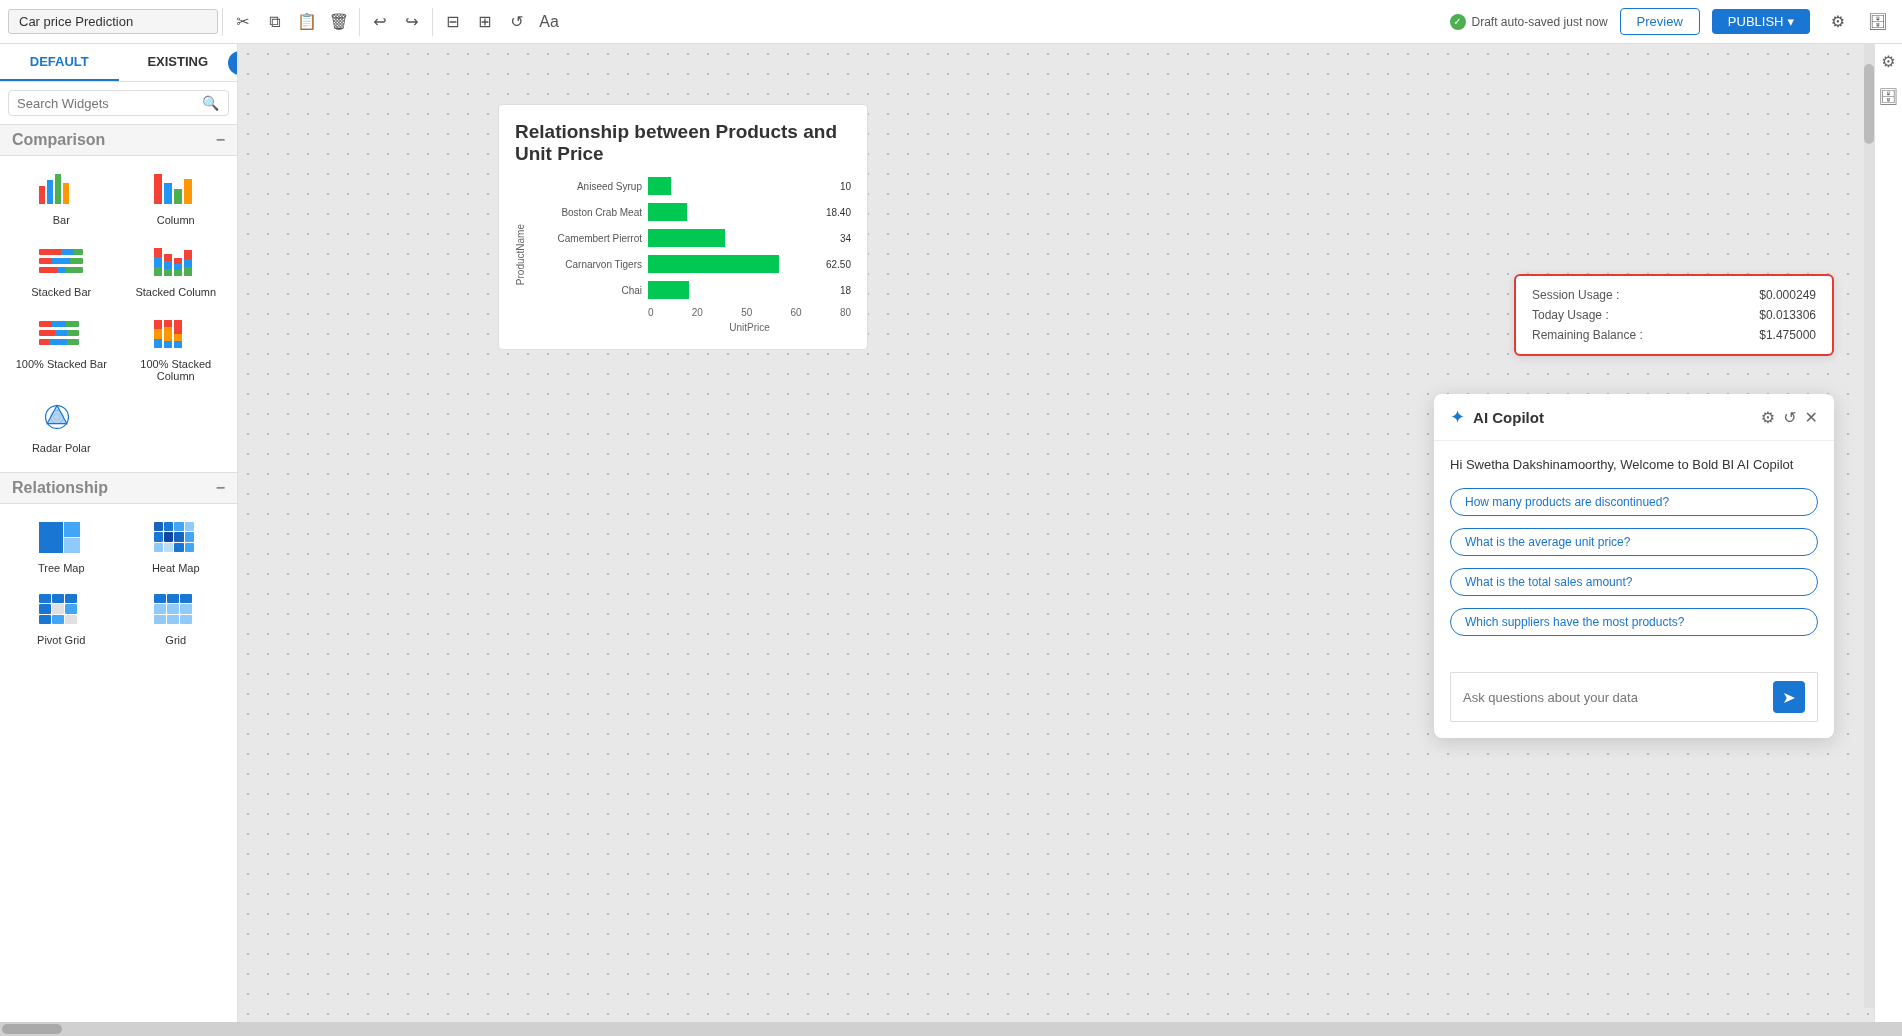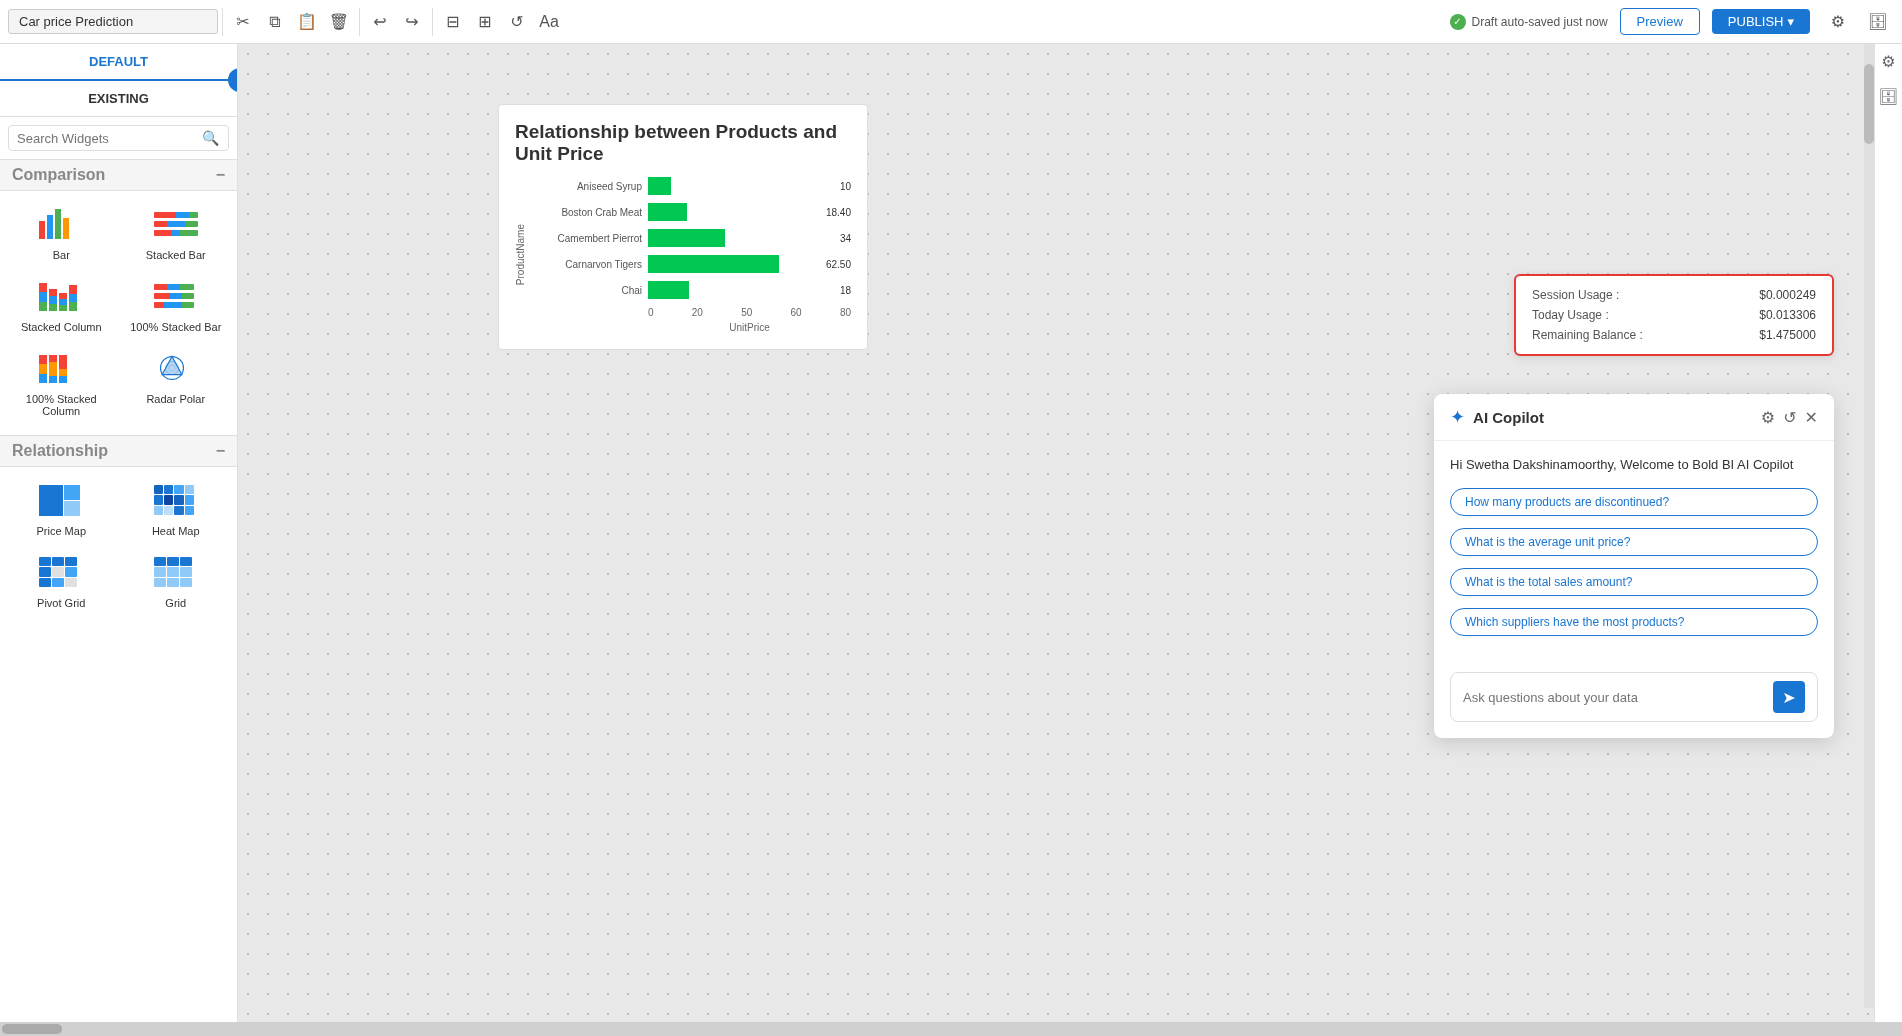--- a/index.html
+++ b/index.html
@@ -34,21 +34,21 @@
     .topbar-right-icons { display: flex; align-items: center; gap: 8px; }
 
     
     .main-layout { display: flex; flex: 1; overflow: hidden; }
 
     
     .sidebar {
       width: 238px; background: #fff; border-right: 1px solid #e0e0e0;
       display: flex; flex-direction: column; flex-shrink: 0; overflow-y: auto;
     }
-    .sidebar-tabs { display: flex; border-bottom: 1px solid #e0e0e0; position: relative; flex-direction: column; }
+    .sidebar-tabs { display: flex; border-bottom: 1px solid #e0e0e0; position: relative; }
     .sidebar-tab {
       flex: 1; text-align: center; padding: 10px 0; font-size: 13px;
       font-weight: 600; cursor: pointer; color: #333;
     }
     .sidebar-tab.active { color: #1976d2; border-bottom: 2px solid #1976d2; }
     .sidebar-tab-toggle {
       position: absolute; right: -15px; top: 50%; transform: translateY(-50%);
       width: 24px; height: 24px; background: #1976d2; border-radius: 50%;
       display: flex; align-items: center; justify-content: center;
       color: #fff; font-size: 14px; cursor: pointer; z-index: 10;
@@ -187,21 +187,21 @@
 
     .ai-body { padding: 16px; flex: 1; }
     .ai-welcome { font-size: 13px; color: #333; margin-bottom: 16px; }
     .ai-suggestion {
       border: 1px solid #1976d2; color: #1976d2; border-radius: 20px;
       padding: 6px 14px; font-size: 12px; margin-bottom: 8px; cursor: pointer;
       display: inline-block;
     }
     .ai-suggestions { display: flex; flex-direction: column; gap: 4px; }
     .ai-input-row {
-      display: flex; align-items: center; border: 1px solid #ddd; border-radius: 8px;
+      display: flex; align-items: center; border: 1px solid #ddd; border-radius: 1px;
       padding: 8px 12px; margin: 12px 16px 16px; gap: 8px;
     }
     .ai-input { flex: 1; border: none; outline: none; font-size: 13px; color: #999; }
     .ai-send {
       background: #1976d2; color: #fff; border: none; border-radius: 4px;
       width: 32px; height: 32px; cursor: pointer; display: flex; align-items: center; justify-content: center;
       font-size: 16px;
     }
 
     
@@ -271,20 +271,31 @@
           <div class="icon-bar">
             <div class="b1" style="height:60%"></div>
             <div class="b2" style="height:80%"></div>
             <div class="b3" style="height:100%"></div>
             <div class="b4" style="height:70%"></div>
           </div>
         </div>
         <span class="widget-label">Bar</span>
       </div>
 
+      <div class="widget-item">
+        <div class="widget-icon">
+          <div class="icon-col">
+            <div class="c1"></div>
+            <div class="c2"></div>
+            <div class="c3"></div>
+            <div class="c4"></div>
+          </div>
+        </div>
+        <span class="widget-label">Column</span>
+      </div>
 
       <div class="widget-item">
         <div class="widget-icon">
           <div class="icon-stacked-bar">
             <div class="row">
                 <div class="s1" style="width:50%"></div>
                 <div class="s2" style="width:30%"></div>
                 <div class="s3" style="width:20%"></div>
               </div>
             <div class="row">
@@ -396,21 +407,21 @@
     <div class="widget-grid">
 
       <div class="widget-item">
         <div class="widget-icon">
           <div class="icon-treemap">
             <div class="tm1"></div>
             <div class="tm2"></div>
             <div class="tm3"></div>
           </div>
         </div>
-        <span class="widget-label">Price Map</span>
+        <span class="widget-label">Tree Map</span>
       </div>
 
       <div class="widget-item">
         <div class="widget-icon">
           <div class="icon-heatmap">
             <div class="hm" style="background:#1565c0"></div>
             <div class="hm" style="background:#1976d2"></div>
             <div class="hm" style="background:#42a5f5"></div>
             <div class="hm" style="background:#90caf9"></div>
             <div class="hm" style="background:#1976d2"></div>

